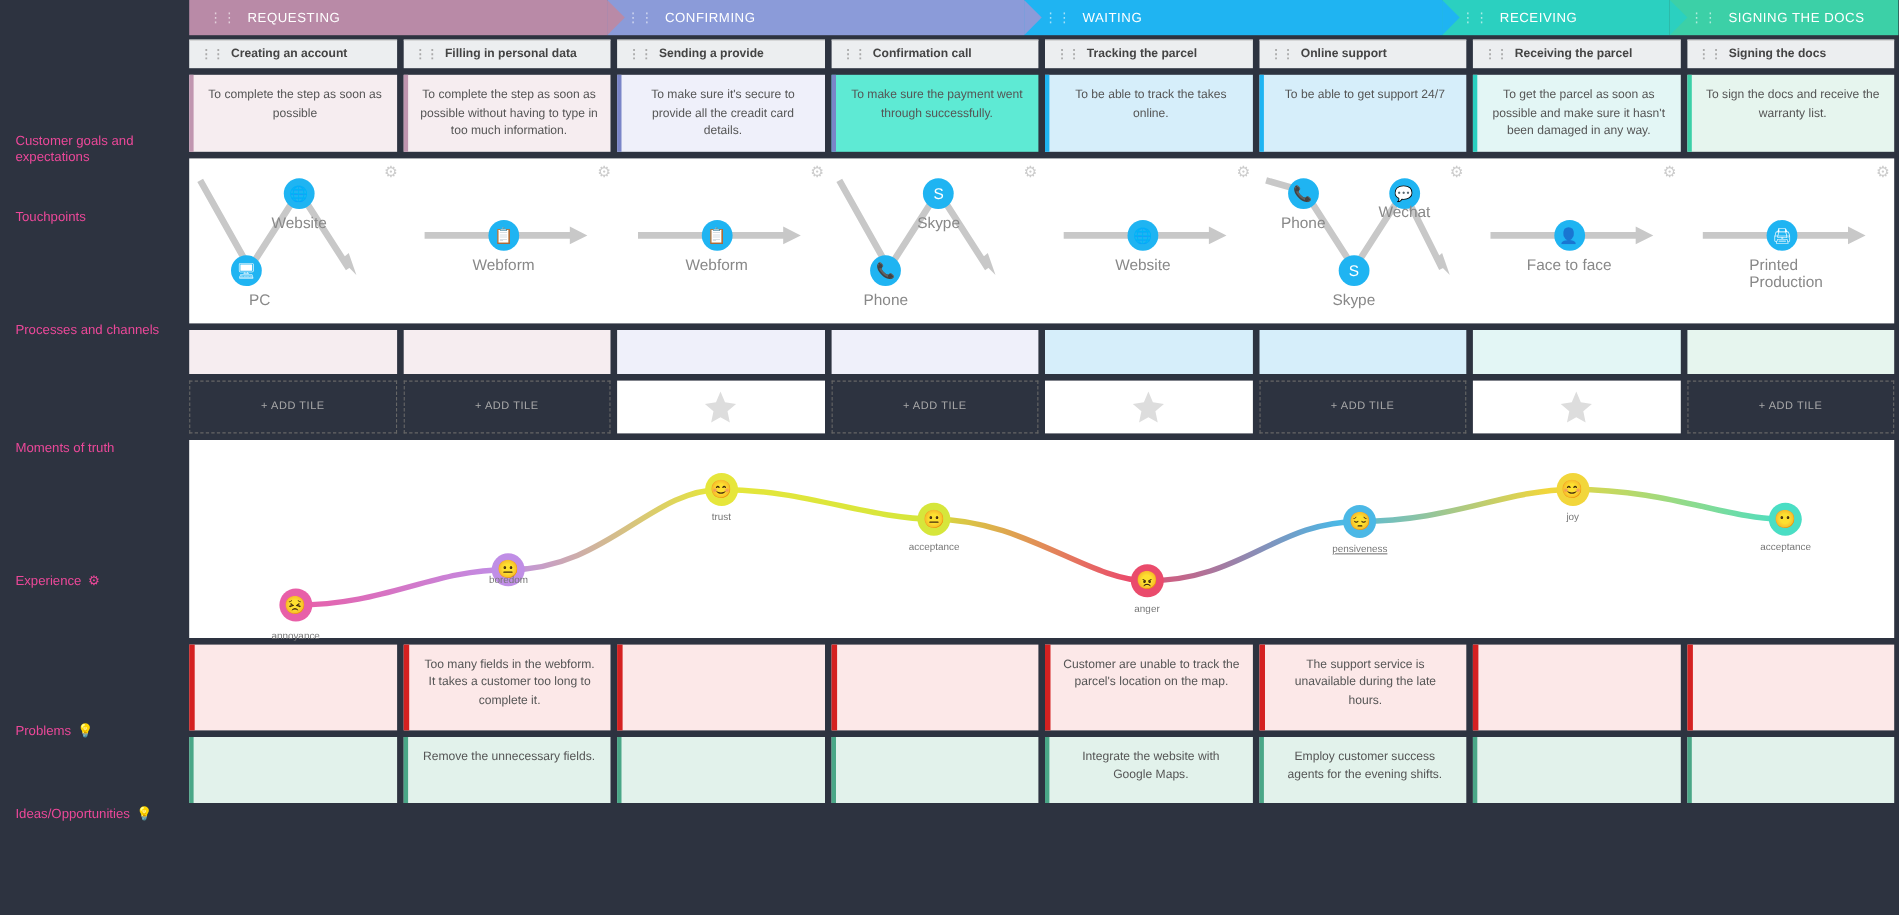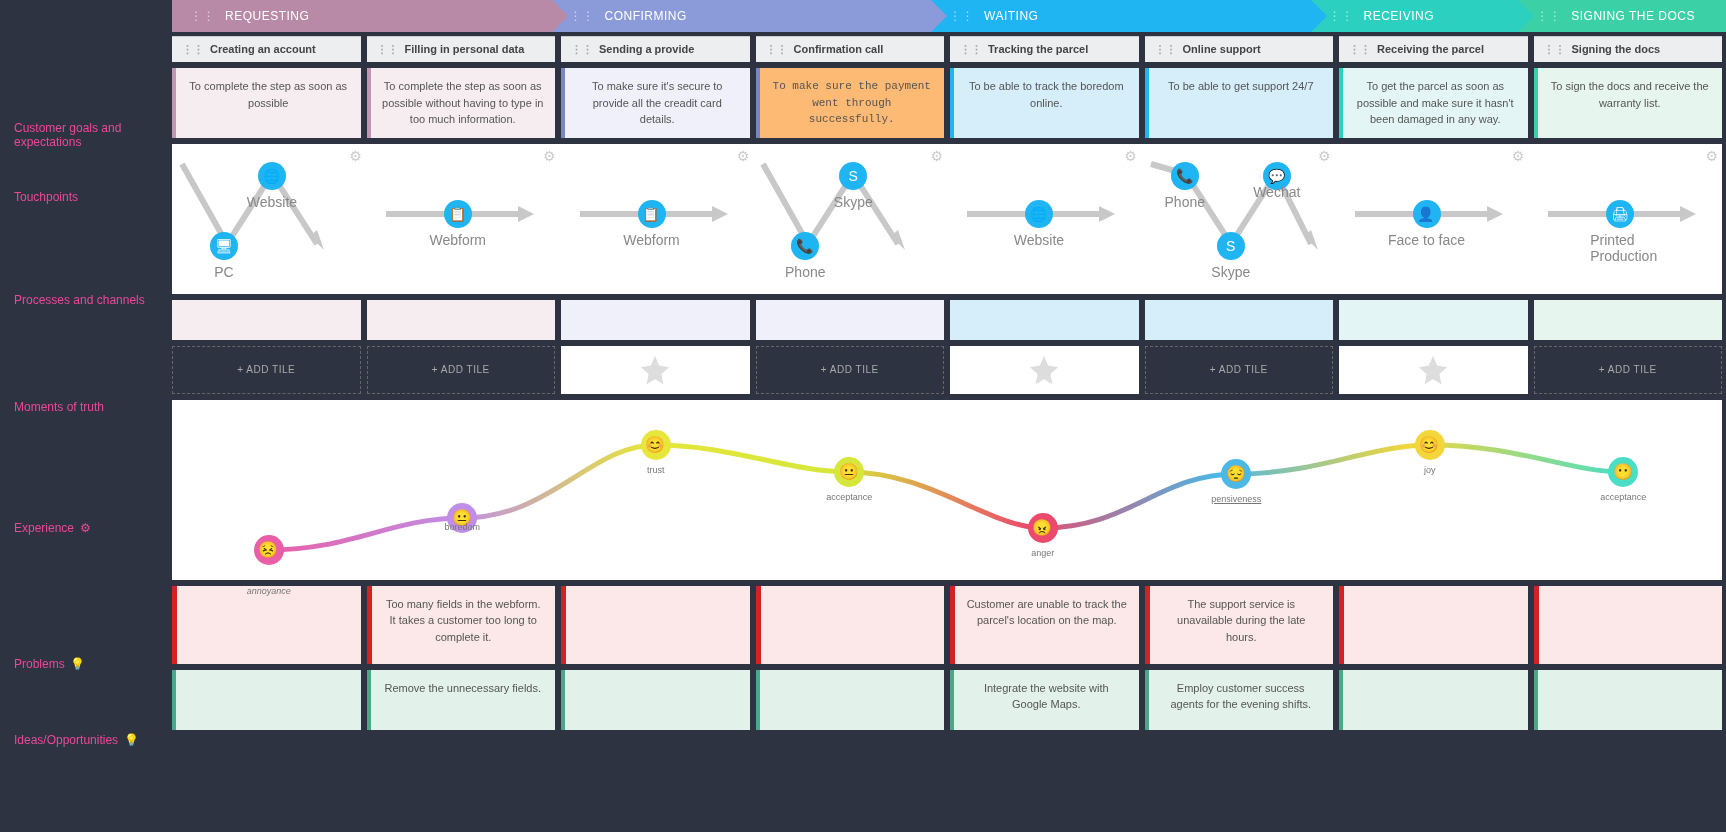--- a/index.html
+++ b/index.html
@@ -23,21 +23,21 @@
 
 .grid { display: grid; grid-template-columns: repeat(8, 1fr); gap: 6px; padding: 4px 4px 0 0; }
 .stage-hdr { background: #eceef0; padding: 6px 10px; font-weight: 700; color: #444; font-size: 11px; border-top: 1px solid #ccc; }
 .stage-hdr .drag { float: left; color: #aaa; margin-right: 6px; cursor: grab; }
 .cell { border-left: 4px solid transparent; padding: 10px 11px; color: #555; font-size: 11px; line-height: 1.5; min-height: 66px; text-align: center; }
 
 
 .g1 { background:#f6edf0; border-left-color:#c096b0; }
 .g2 { background:#f6edf0; border-left-color:#c096b0; }
 .g3 { background:#eff0fa; border-left-color:#7a85c8; }
-.g4 { background:#fdba74; border-left-color:#7a85c8;font-family:Liberation Mono, monospace; }
+.g4 { background:#5eead4; border-left-color:#7a85c8; }
 .g5 { background:#d6eefa; border-left-color:#1fb4f2; }
 .g6 { background:#d6eefa; border-left-color:#1fb4f2; }
 .g7 { background:#e3f6f5; border-left-color:#2bd0c0; }
 .g8 { background:#e6f5ee; border-left-color:#3cd0a7; }
 
 
 .processes { grid-column: 1 / -1; background: #fff; position: relative; height: 150px; }
 .proc-col { position:absolute; top:0; height:100%; width:12.5%; }
 .gear { position:absolute; top:4px; right:4px; color:#ccc; font-size:14px; cursor:pointer; }
 .proc-node { position:absolute; width:28px; height:28px; border-radius:50%; background:#1fb4f2; display:flex; align-items:center; justify-content:center; color:#fff; font-size:14px; }
@@ -125,34 +125,34 @@
       <div class="stage-hdr"><span class="drag">⋮⋮</span><span>Confirmation call</span></div>
       <div class="stage-hdr"><span class="drag">⋮⋮</span><span>Tracking the parcel</span></div>
       <div class="stage-hdr"><span class="drag">⋮⋮</span><span>Online support</span></div>
       <div class="stage-hdr"><span class="drag">⋮⋮</span><span>Receiving the parcel</span></div>
       <div class="stage-hdr"><span class="drag">⋮⋮</span><span>Signing the docs</span></div>
 
       <div class="cell g1">To complete the step as soon as possible</div>
       <div class="cell g2">To complete the step as soon as possible without having to type in too much information.</div>
       <div class="cell g3">To make sure it's secure to provide all the creadit card details.</div>
       <div class="cell g4">To make sure the payment went through successfully.</div>
-      <div class="cell g5">To be able to track the boredom online.</div>
+      <div class="cell g5">To be able to track the takes online.</div>
       <div class="cell g6">To be able to get support 24/7</div>
       <div class="cell g7">To get the parcel as soon as possible and make sure it hasn't been damaged in any way.</div>
       <div class="cell g8">To sign the docs and receive the warranty list.</div>
 
       <div class="processes">
 
         <div class="proc-col" style="left:0%"><span class="gear">⚙</span>
           <svg width="100%" height="100%">
               <path d="M10,20 L55,100 L100,30 L145,100" stroke="#c8c8c8" stroke-width="6" fill="none"></path>
               <path d="M138,92 L152,106 L145,86" fill="#c8c8c8"></path>
             </svg>
           <div class="proc-node" style="left:38px;top:88px">🖥</div>
-          <div class="proc-lbl" style="left:52px;top:120px">PC</div>
+          <div class="proc-lbl" style="left:64px;top:120px">PC</div>
           <div class="proc-node" style="left:86px;top:18px">🌐</div>
           <div class="proc-lbl" style="left:100px;top:50px">Website</div>
         </div>
         <div class="proc-col" style="left:12.5%"><span class="gear">⚙</span>
           <svg width="100%" height="100%">
               <line x1="20" y1="70" x2="160" y2="70" stroke="#c8c8c8" stroke-width="6"></line>
               <path d="M152,62 L168,70 L152,78" fill="#c8c8c8"></path>
             </svg>
           <div class="proc-node" style="left:78px;top:56px">📋</div>
           <div class="proc-lbl" style="left:92px;top:88px">Webform</div>
@@ -254,21 +254,21 @@
               <stop offset="56%" stop-color="#ea4b6c"></stop>
               <stop offset="70%" stop-color="#4bb8e6"></stop>
               <stop offset="84%" stop-color="#f2d63b"></stop>
               <stop offset="100%" stop-color="#4adec4"></stop>
             </linearGradient>
           </defs>
           <path d="M 97,150 C 180,150 220,118 291,118 C 380,118 420,45 485,45 C 560,45 620,72 679,72 C 760,72 820,128 873,128 C 960,128 990,74 1067,74 C 1150,74 1200,45 1261,45 C 1350,45 1400,72 1455,72" stroke="url(#curve-grad)" stroke-width="5" fill="none"></path>
         </svg>
         <div id="emo-nodes">
             <div class="emo" style="left: 6.24196%; top: 150px; background: rgb(232, 95, 168);">😣</div>
-            <div class="emo-lbl" style="left: 6.24196%; top: 186px; font-style: italic;">annoyance</div>
+            <div class="emo-lbl" style="left: 6.24196%; top: 173px;">annoyance</div>
             <div class="emo" style="left: 18.7259%; top: 118px; background: rgb(192, 142, 230);">😐</div>
             <div class="emo-lbl" style="left: 18.7259%; top: 122px;">boredom</div>
             <div class="emo" style="left: 31.2098%; top: 45px; background: rgb(230, 230, 59);">😊</div>
             <div class="emo-lbl" style="left: 31.2098%; top: 65px;">trust</div>
             <div class="emo" style="left: 43.6937%; top: 72px; background: rgb(214, 230, 59);">😐</div>
             <div class="emo-lbl" style="left: 43.6937%; top: 92px;">acceptance</div>
             <div class="emo" style="left: 56.1776%; top: 128px; background: rgb(234, 75, 108);">😠</div>
             <div class="emo-lbl" style="left: 56.1776%; top: 148px;">anger</div>
             <div class="emo" style="left: 68.6615%; top: 74px; background: rgb(75, 184, 230);">😔</div>
             <div class="emo-lbl" style="left: 68.6615%; top: 94px; text-decoration: underline;">pensiveness</div>

